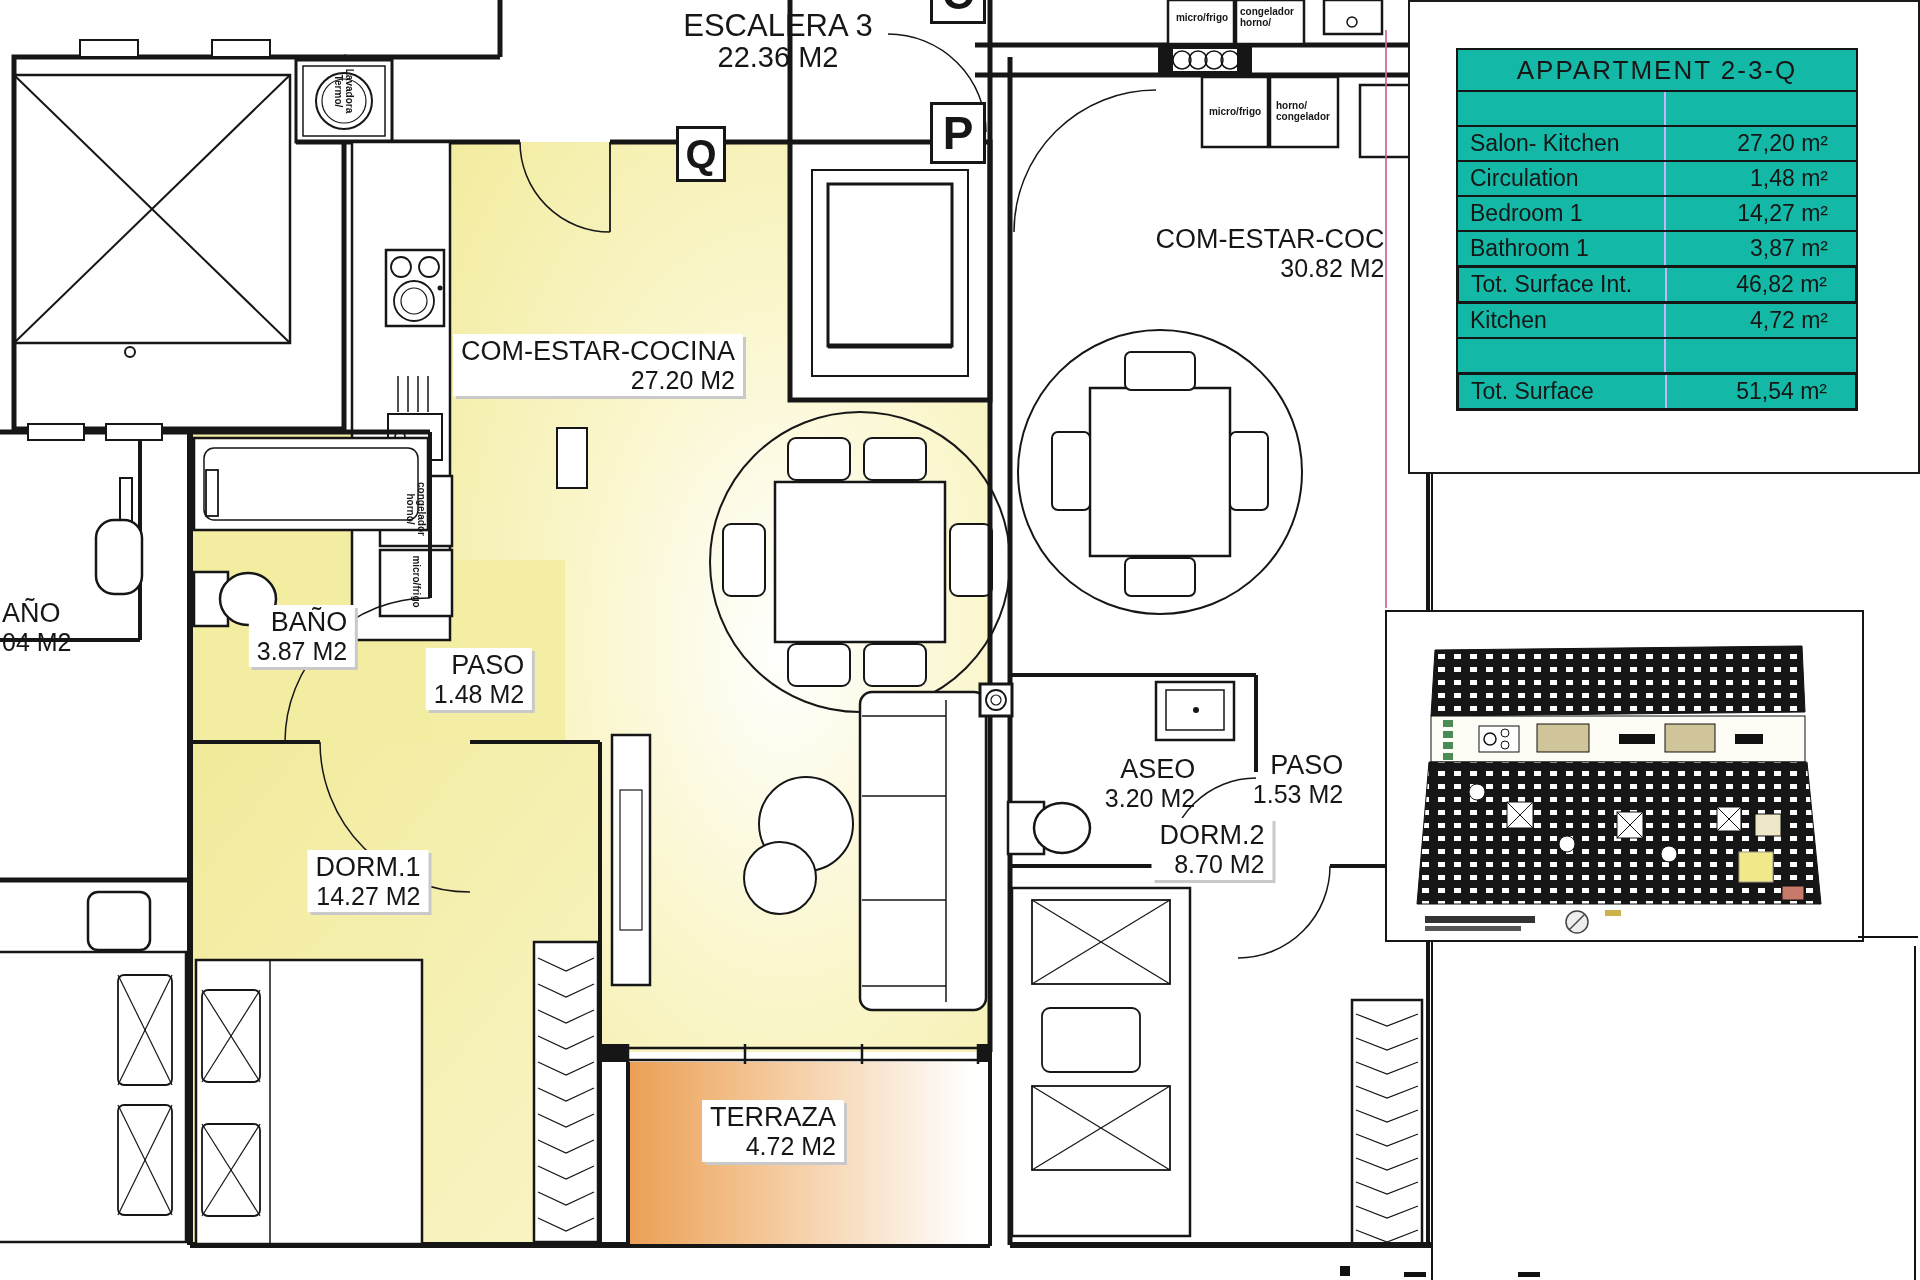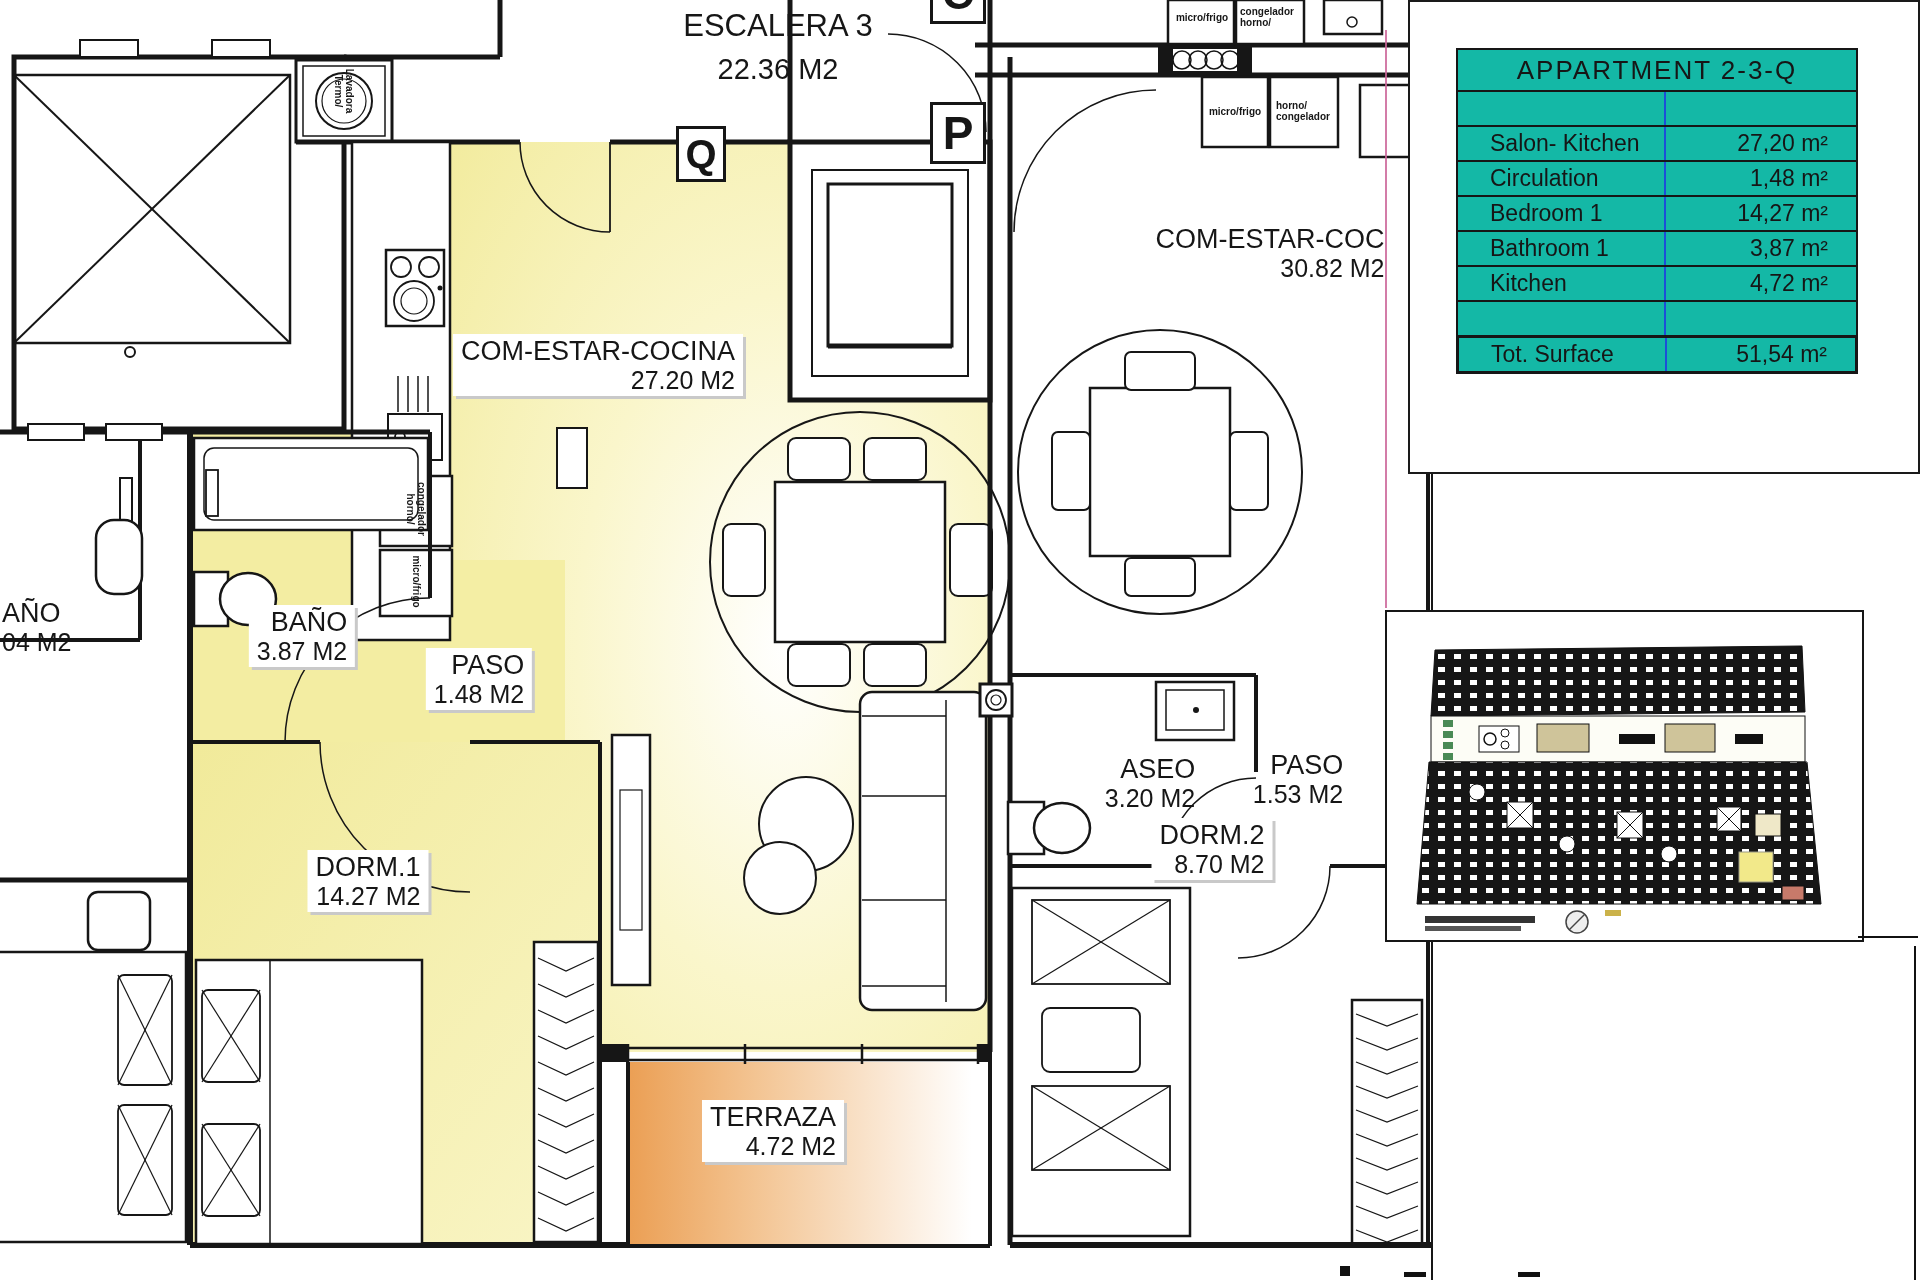--- a/index.html
+++ b/index.html
@@ -10,36 +10,36 @@
   .w6{stroke-width:6}.w5{stroke-width:5}.w4{stroke-width:4}.w3{stroke-width:3}
   .w25{stroke-width:2.5}.w2{stroke-width:2}.w18{stroke-width:1.8}.w15{stroke-width:1.5}.w12{stroke-width:1.2}
   .fw{fill:#fff}
   .rlabel{position:absolute;z-index:4;background:#fff;text-align:right;white-space:nowrap;
           font-size:27px;line-height:1.12;padding:2px 8px;box-shadow:3px 3px 0 #c9c9c9;}
   .rlabel .l2{font-size:25px;}
   .nolabelbg{background:transparent;box-shadow:none;}
   .cx{transform:translateX(-50%);}
   .title-block{position:absolute;z-index:4;text-align:center;transform:translateX(-50%);}
   .title-block .t1{font-size:31px;line-height:1;}
-  .title-block .t2{font-size:29px;margin-top:12px;}
+  .title-block .t2{font-size:29px;margin-top:0;}
   .unit-box{position:absolute;z-index:5;background:#fff;border:3px solid #161616;
             display:flex;align-items:center;justify-content:center;font-weight:bold;}
   .tiny{position:absolute;z-index:4;font-size:10px;font-weight:bold;line-height:1.1;
         text-align:left;white-space:pre-line;}
   .rot90{transform:rotate(90deg);transform-origin:center center;text-align:center;}
   
   .legend-frame{position:absolute;left:1408px;top:0;width:508px;height:470px;
                 border:2px solid #1a1a1a;z-index:2;background:#fff;}
   .legend{position:absolute;left:1456px;top:50px;width:402px;z-index:3;font-size:23px;}
   .lrow{display:flex;border:2px solid #161616;margin-top:-2px;height:33px;background:#14b8a6;position:relative;}
   .lrow.title-row{height:40px;align-items:center;justify-content:center;
                   font-size:26px;letter-spacing:2px;}
   .lrow.emph{border-width:3px;z-index:2;}
   .lcell{display:flex;align-items:center;height:100%;box-sizing:border-box;}
-  .lab{width:208px;border-right:2px solid #1d4ed8;padding-left:32px;}
+  .lab{width:208px;border-right:2px solid #c4b5fd;padding-left:12px;}
   .val{flex:1;justify-content:flex-end;padding-right:28px;text-align:center;}
   
   .keyplan-frame{position:absolute;left:1385px;top:610px;width:475px;height:328px;
                  border:2px solid #161616;z-index:2;background:#fff;}
   .mark{position:absolute;background:#111;z-index:2;}
 </style>
 </head>
 <body>
 
 <svg id="plan-svg" width="1920" height="1280" viewBox="0 0 1920 1280">
@@ -365,20 +365,24 @@
     <div class="lcell val">1,48 m²</div>
   </div>
   <div class="lrow">
     <div class="lcell lab">Bedroom 1</div>
     <div class="lcell val">14,27 m²</div>
   </div>
   <div class="lrow">
     <div class="lcell lab">Bathroom 1</div>
     <div class="lcell val">3,87 m²</div>
   </div>
+  <div class="lrow emph">
+    <div class="lcell lab">Tot. Surface Int.</div>
+    <div class="lcell val">46,82 m²</div>
+  </div>
   <div class="lrow">
     <div class="lcell lab">Kitchen</div>
     <div class="lcell val">4,72 m²</div>
   </div>
   <div class="lrow">
     <div class="lcell lab"></div>
     <div class="lcell val"></div>
   </div>
   <div class="lrow emph">
     <div class="lcell lab">Tot. Surface</div>

